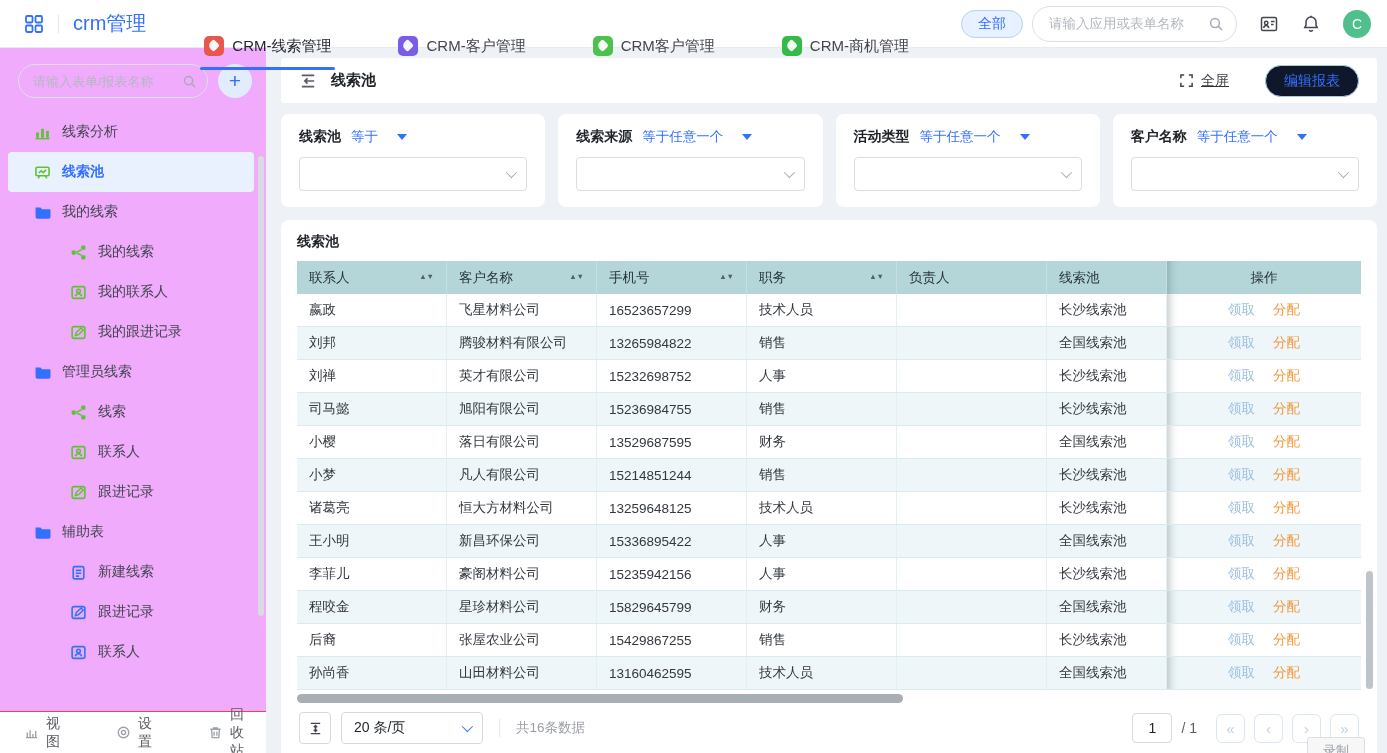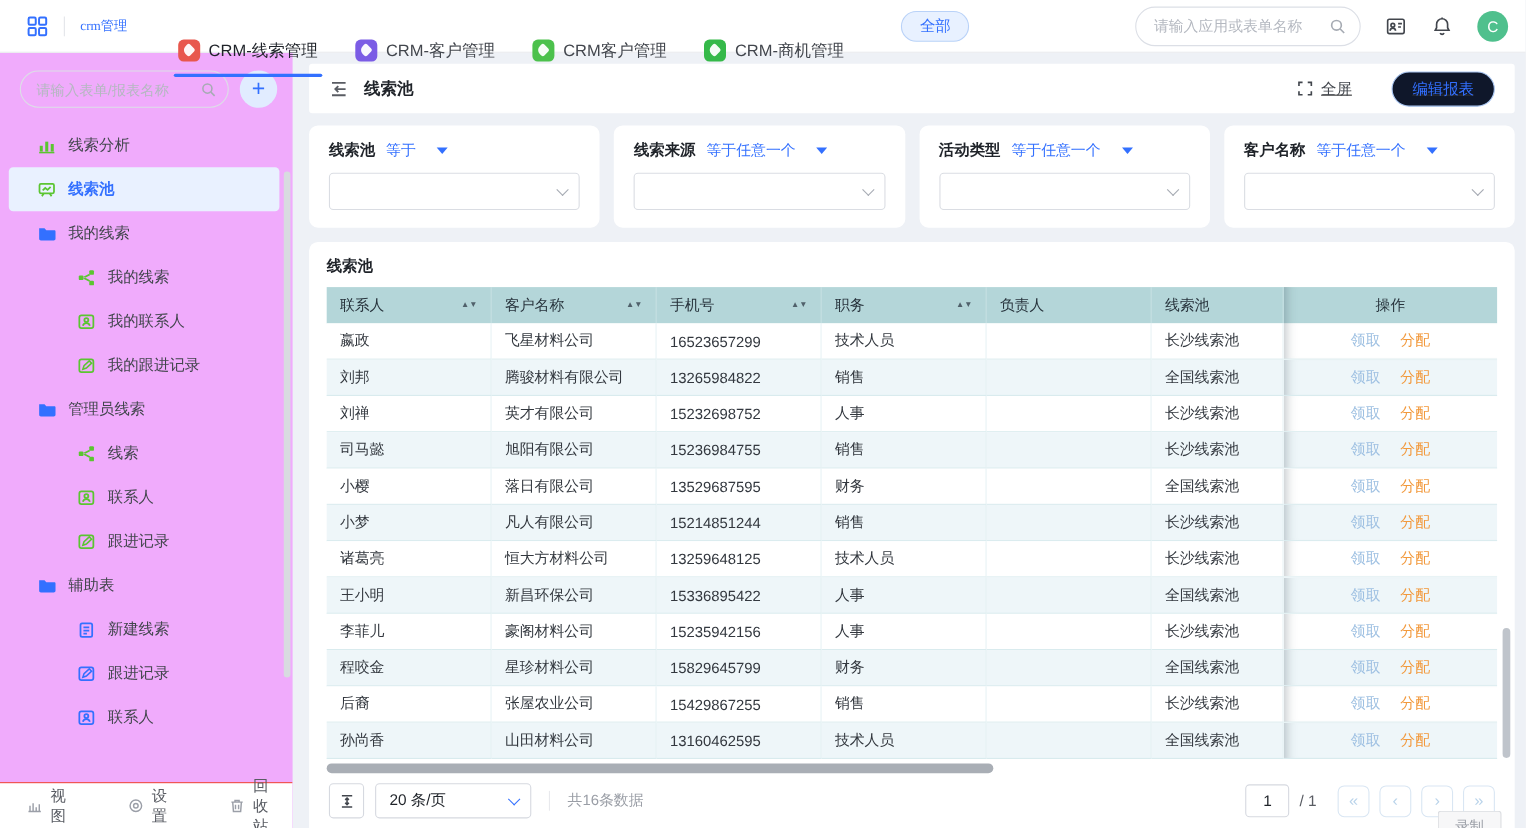--- a/index.html
+++ b/index.html
@@ -4,22 +4,22 @@
 <style>
   * { margin:0; padding:0; box-sizing:border-box; }
   html,body { width:1387px; height:753px; overflow:hidden; background:#eef1f6;
     font-family:"Liberation Sans","DejaVu Sans",sans-serif; font-size:14px; color:#303133; }
 
   
   .topbar { height:48px; background:#fff; border-bottom:1px solid #e9eaee;
     display:flex; align-items:center; padding:0 16px; position:relative; z-index:5;}
   .grid-btn { color:#3370ff; display:flex; align-items:center; margin:0 10px 0 8px; cursor:pointer;}
   .tb-divider { width:1px; height:18px; background:#e3e5e9; margin:0 14px 0 4px; }
-  .home-link { color:#3370ff; font-size:12px; margin-right:46px; cursor:pointer;font-family:Liberation Serif, serif; }
-  .tabs { display:flex; align-items:center; gap:34px; height:100%;margin-top:45px; }
+  .home-link { color:#3370ff; font-size:20px; margin-right:58px; cursor:pointer; }
+  .tabs { display:flex; align-items:center; gap:67px; height:100%;margin-top:45px; }
   .tab { display:flex; align-items:center; gap:8px; height:100%; position:relative; cursor:pointer; color:#42464d; font-size:15px;}
   .tab.active { color:#1f2329; }
   .tab.active::after { content:""; position:absolute; left:-4px; right:-4px; bottom:0; height:3px; background:#3370ff; border-radius:2px;}
   .app-icon { width:20px; height:20px; border-radius:5px; position:relative; flex:0 0 auto;}
   .app-icon i { position:absolute; left:5px; top:5px; width:9px; height:9px; background:#fff; border-radius:2px 2px 2px 5px; transform:rotate(45deg); opacity:.95;}
   .ai-red{background:#e8574d} .ai-purple{background:#7b5ce5} .ai-green{background:#4cc14c} .ai-green2{background:#35b949}
   .all-badge { margin-left:52px; background:#e8f1ff; color:#3370ff; border:1px solid #b9d2f8;
     border-radius:15px; padding:4px 16px; font-size:14px; cursor:pointer;}
   .tb-right { margin-left:auto; display:flex; align-items:center; gap:22px; }
   .tb-search { width:205px; height:36px; border:1px solid #dcdfe6; border-radius:18px;

